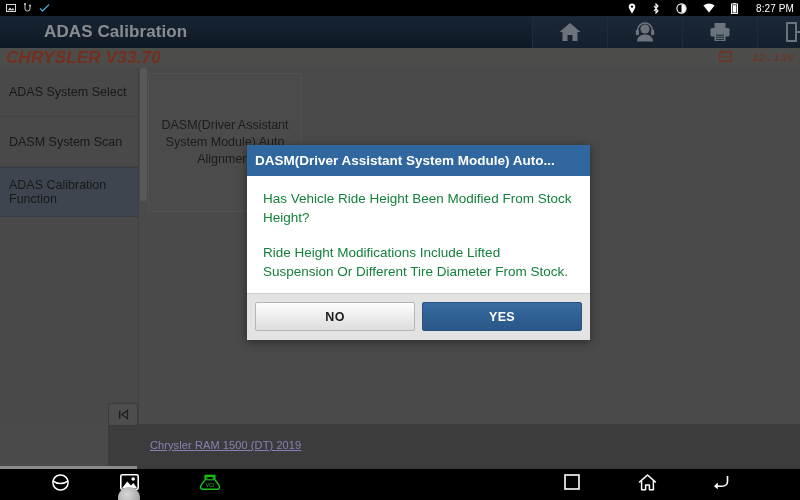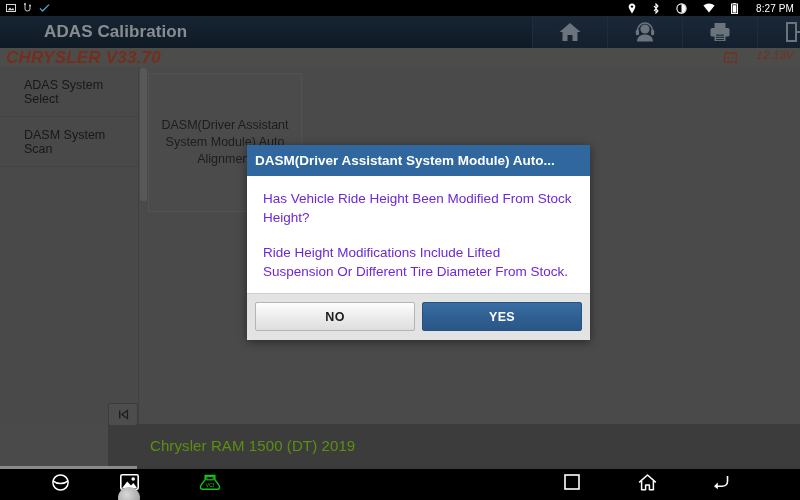--- a/index.html
+++ b/index.html
@@ -91,22 +91,23 @@
     font-size: 17px;
     font-style: italic;
     font-weight: bold;
     margin-left: 6px;
     letter-spacing: .2px;
   }
   .volt-wrap {
     margin-left: auto;
     margin-right: 6px;
     display: flex;
-    align-items: flex-start;
+    align-items: center;
     gap: 19px;
+    font-family: Liberation Mono, monospace;
   }
   .volt-text {
     color: #a8432c;
     font-size: 11.5px;
     font-style: italic;
     letter-spacing: .2px;
   }
 
   
   .workspace {
@@ -126,21 +127,21 @@
     border-right: 1px solid #5c5c5c;
     box-sizing: border-box;
   }
   .side-item {
     position: relative;
     height: 50px;
     box-sizing: border-box;
     border-bottom: 1px solid #606060;
     display: flex;
     align-items: center;
-    padding: 0 24px;
+    padding: 0 9px;
     color: #242424;
     font-size: 12.5px;
     line-height: 14px;
   }
   .side-item.active {
     background: #5b6471;
     border-top: 1px solid #4e5663;
     border-bottom: 1px solid #4e5663;
   }
   .side-scroll-track {
@@ -203,24 +204,25 @@
     z-index: 20;
   }
   .vehicle-left-pad {
     position: absolute;
     left: 0; top: 424px;
     width: 108px; height: 42px;
     background: #6b6b6b;
     z-index: 19;
   }
   .vehicle-text {
-    color: #84cc16;
-    font-size: 15px;
+    color: #c4b5fd;
+    font-size: 11px;
     margin-left: 42px;
     letter-spacing: .1px;
+    text-decoration: underline;
   }
 
   
   .navbar {
     position: absolute;
     left: 0; top: 466px;
     width: 800px; height: 34px;
     background: #000000;
     z-index: 60;
   }
@@ -279,21 +281,21 @@
     padding: 0 8px;
     box-sizing: border-box;
     white-space: nowrap;
     overflow: hidden;
   }
   .dlg-body {
     background: #ffffff;
     padding: 13px 16px 12px 16px;
   }
   .dlg-p {
-    color: #6d28d9;
+    color: #15803d;
     font-size: 13.5px;
     line-height: 19px;
     margin: 0;
   }
   .dlg-p + .dlg-p { margin-top: 16px; }
   .dlg-actions {
     background: #e3e3e3;
     border-top: 1px solid #cfcfcf;
     padding: 8px 8px 9px 8px;
     display: flex;
@@ -445,20 +447,23 @@
 
   <div class="workspace">
 
     <div class="sidebar">
       <div class="side-item">
         <span>ADAS System Select</span>
       </div>
       <div class="side-item">
         <span>DASM System Scan</span>
       </div>
+      <div class="side-item active">
+        <span>ADAS Calibration Function</span>
+      </div>
     </div>
 
     <div class="side-scroll-track"></div>
     <div class="side-scroll-thumb"></div>
 
     <div class="content">
       <div class="func-card">
         <span>DASM(Driver Assistant System Module) Auto Alignment</span>
       </div>
     </div>

